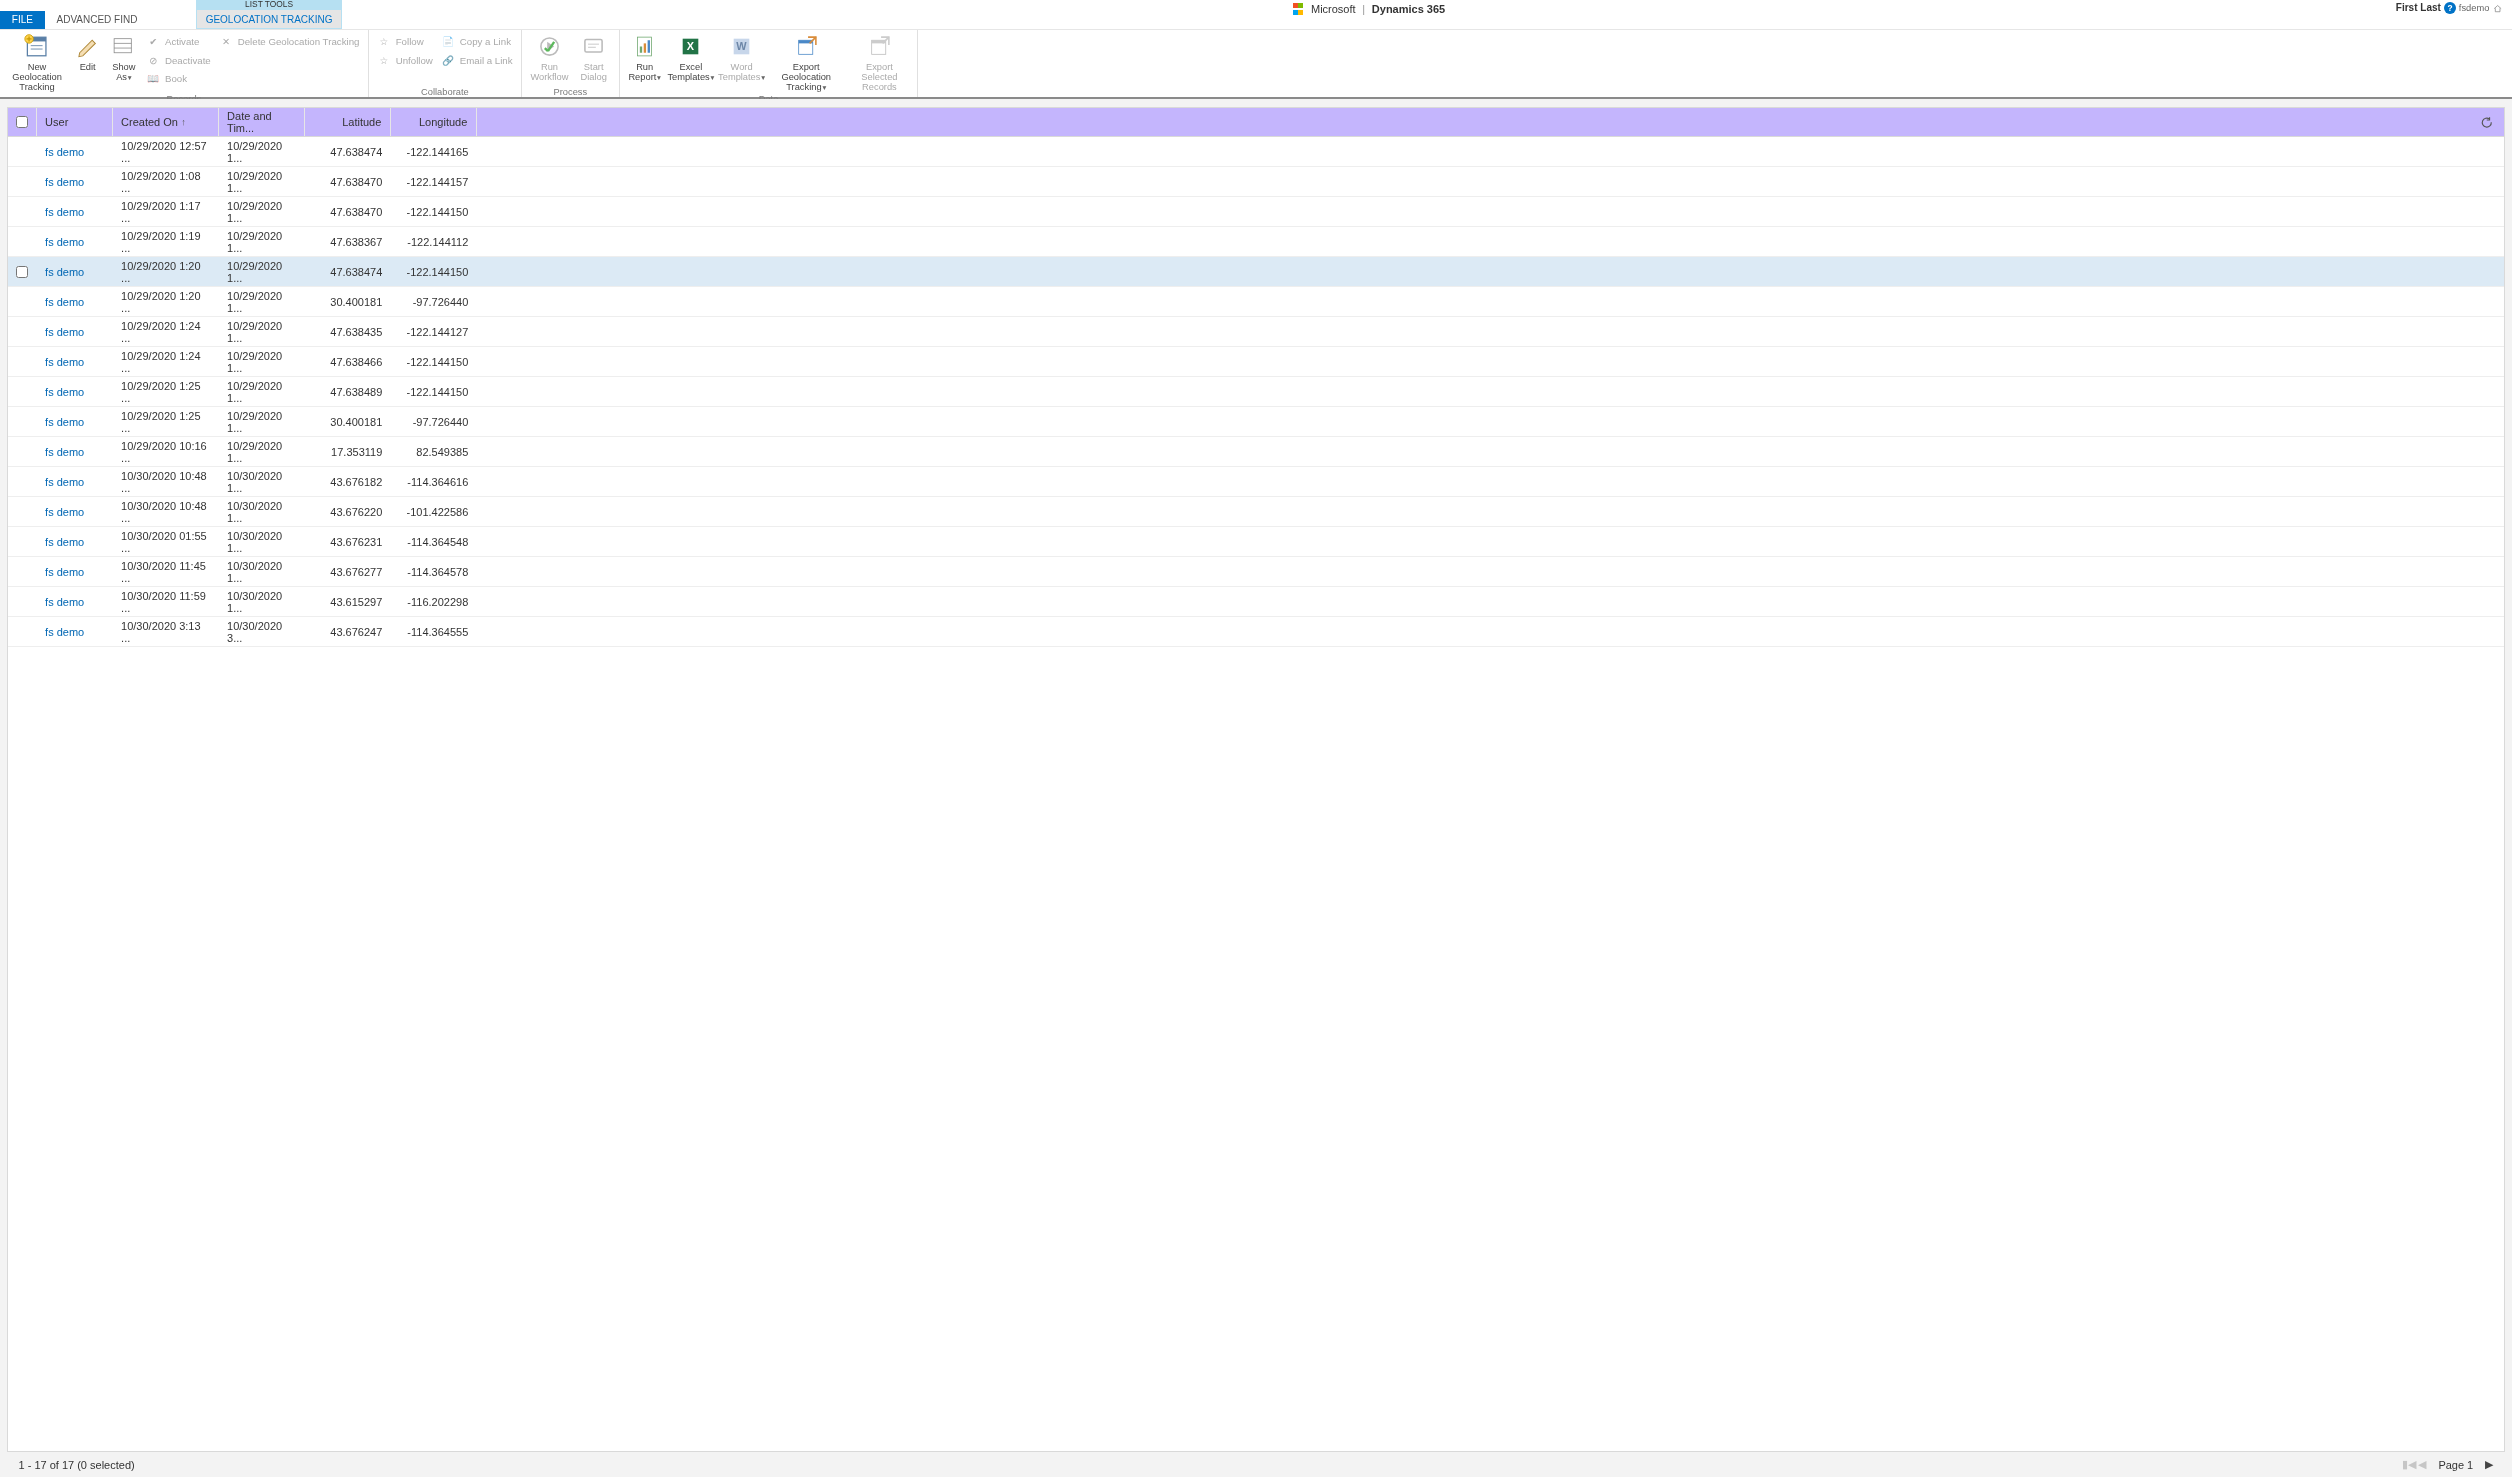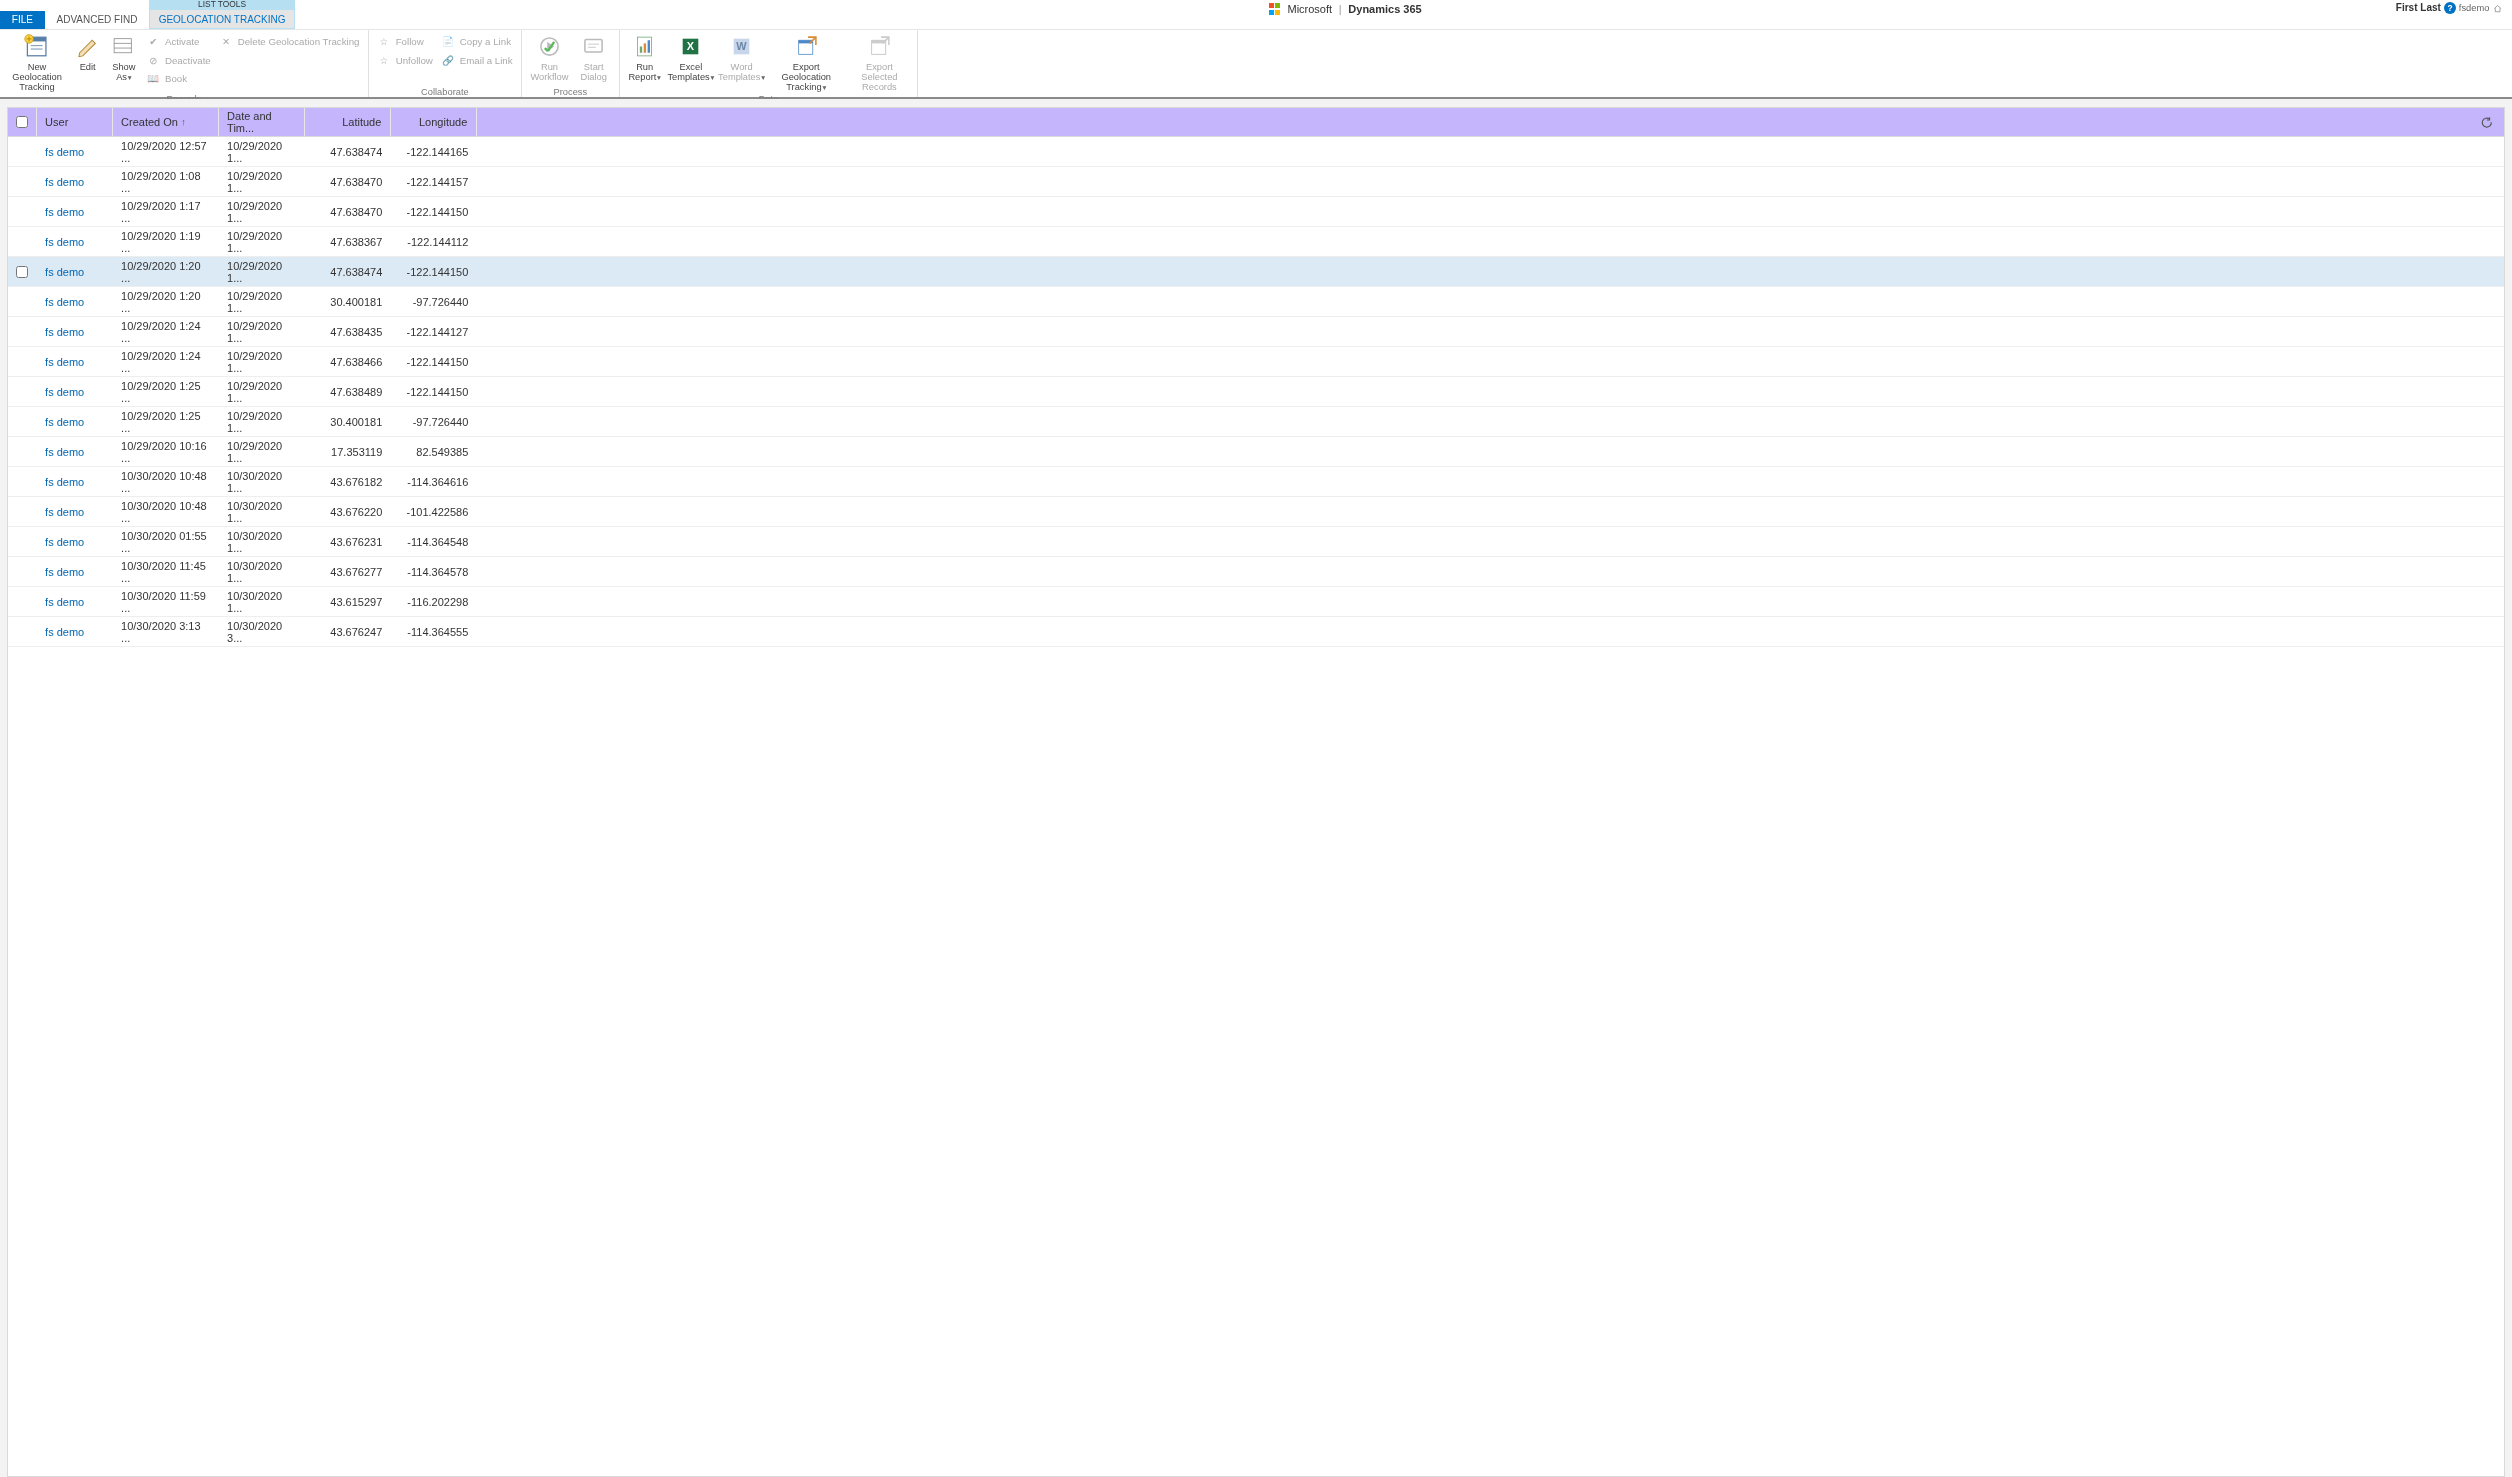--- a/index.html
+++ b/index.html
@@ -4,21 +4,21 @@
 <style>
   * { box-sizing: border-box; margin: 0; padding: 0; }
   html, body { width: 100%; height: 100%; font-family: "Segoe UI", Arial, sans-serif; font-size: 11px; color: #333; background: #fff; overflow: hidden; }
   .app { display: flex; flex-direction: column; height: 100vh; }
 
   
   .top-header { display: flex; align-items: flex-start; justify-content: space-between; height: 30px; border-bottom: 0.8px solid #e6e6e6; }
   .tabs-area { display: flex; align-items: flex-end; height: 100%; }
   .file-tab { background: #0072C6; color: #fff; font-size: 10px; padding: 4.2px 11.8px; height: 18.5px; display: flex; align-items: center; }
   .tab-adv { font-size: 10px; color: #555; padding: 4.2px 11.8px; height: 18.5px; display: flex; align-items: center; }
-  .tooltab-stack { display: flex; flex-direction: column; }
+  .tooltab-stack { display: flex; flex-direction: column; margin-left: 47px; }
   .tooltab-top { background: #b6e0f2; color: #333; font-size: 8.4px; text-align: center; padding: 0.8px 17px; }
   .tooltab-bottom { background: #e5e5e5; border: 0.8px solid #b6e0f2; border-top: none; color: #0072C6; font-size: 10px; text-align: center; padding: 3.4px 8.4px; }
   .brand-area { display: flex; align-items: center; gap: 6.7px; font-size: 11px; color: #333; margin-top: 3.4px; }
   .ms-logo { display: inline-flex; flex-wrap: wrap; width: 11.8px; height: 11.8px; gap: 0.8px; }
   .ms-logo span { width: 5px; height: 5px; }
   .ms-r { background: #f25022; } .ms-g { background: #7fba00; } .ms-b { background: #00a4ef; } .ms-y { background: #ffb900; }
   .brand-sep { color: #999; }
   .brand-d365 { font-weight: 600; }
   .user-area { text-align: right; padding: 1.7px 10px 0 0; font-size: 10px; line-height: 1.2; }
   .user-name { font-weight: 600; display: inline-flex; align-items: center; gap: 3.4px; }
@@ -479,16 +479,27 @@
               <span class="link">fs demo</span>
             </div>
             <div class="cell cell-created">10/30/2020 3:13 ...</div>
             <div class="cell cell-date">10/30/2020 3...</div>
             <div class="cell cell-lat">43.676247</div>
             <div class="cell cell-lon">-114.364555</div>
           </div>
         </div>
     </div>
 
+    <div class="footer">
+      <div>1 - 17 of 17 (0 selected)</div>
+      <div class="paginator">
+        <span class="pag-pair">
+          <span class="pag-btn disabled">▮◀</span>
+          <span class="pag-btn disabled">◀</span>
+        </span>
+        <span>Page 1</span>
+        <span class="pag-btn">▶</span>
+      </div>
+    </div>
   </div>
 
 </div>
 
 
 </body></html>

